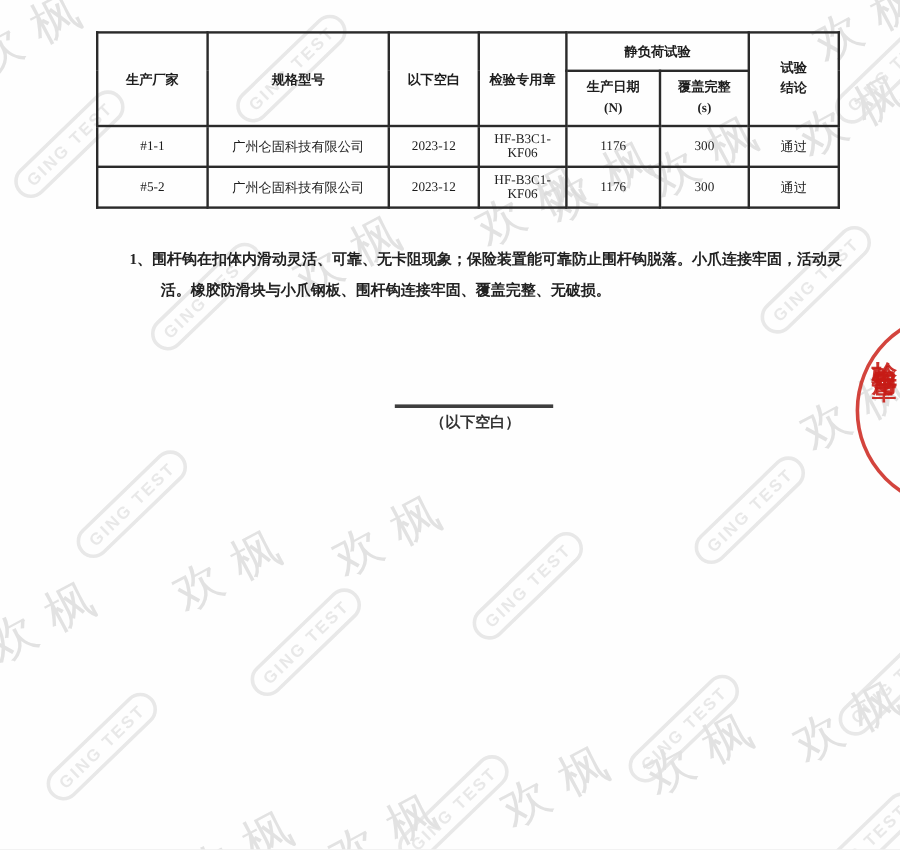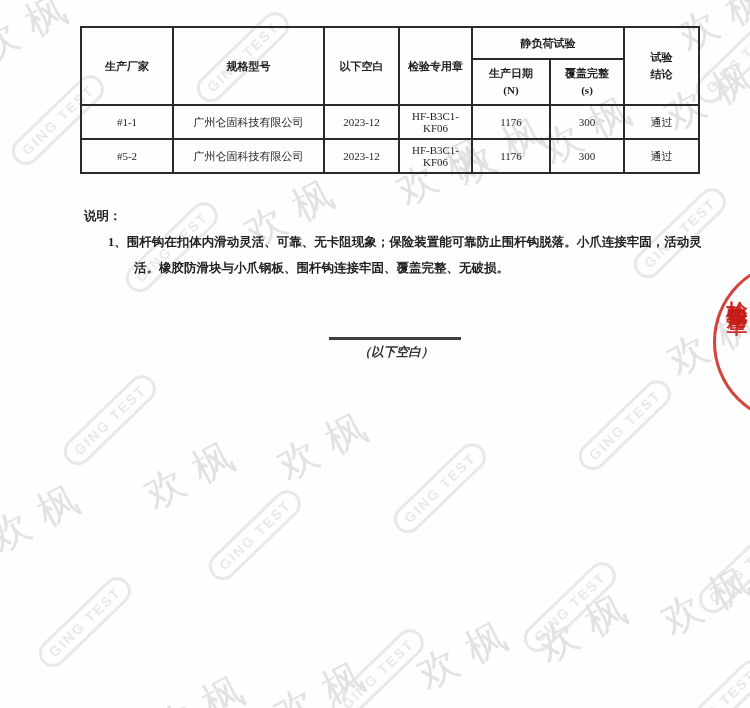--- a/index.html
+++ b/index.html
@@ -42,21 +42,21 @@
   .notes{
     position:absolute;left:84px;top:203px;width:612px;
     font-size:12.5px;line-height:26px;color:#222;font-weight:600;
   }
   .notes-label{display:block;}
   .note-item{margin-left:24px;width:586px;padding-left:26px;text-indent:-26px;margin-bottom:1px;}
   
   .divider-line{position:absolute;left:329px;top:337px;width:132px;height:3px;background:#3e3e3e;}
   .blank-note{
     position:absolute;left:296px;top:344px;width:200px;text-align:center;
-    font-size:12.5px;color:#333;font-weight:600;font-style:italic;
+    font-size:12.5px;color:#333;font-weight:600;
   }
   
   .seal{position:absolute;inset:0;z-index:2;pointer-events:none;}
   .seal-circle{
     position:absolute;left:713px;top:260px;width:164px;height:164px;
     box-sizing:border-box;border:3.5px solid rgba(203,35,27,.85);border-radius:50%;
   }
   .seal-text{
     position:absolute;left:723px;top:284px;height:124px;
     writing-mode:vertical-rl;text-orientation:upright;
@@ -151,21 +151,20 @@
           <td class="bold">2023-12</td>
           <td class="c-model">HF-B3C1-KF06</td>
           <td class="bold">1176</td>
           <td class="bold">300</td>
           <td>通过</td>
         </tr>
       </tbody>
     </table>
 
     <div class="notes">
-      <span class="notes-label">说明：</span>
       <div class="note-item">1、围杆钩在扣体内滑动灵活、可靠、无卡阻现象；保险装置能可靠防止围杆钩脱落。小爪连接牢固，活动灵活。橡胶防滑块与小爪钢板、围杆钩连接牢固、覆盖完整、无破损。</div>
     </div>
 
     <div class="divider-line"></div>
     <div class="blank-note">（以下空白）</div>
   </div>
 
   <div class="seal">
     <div class="seal-circle"></div>
     <div class="seal-text">检验专用章</div>

